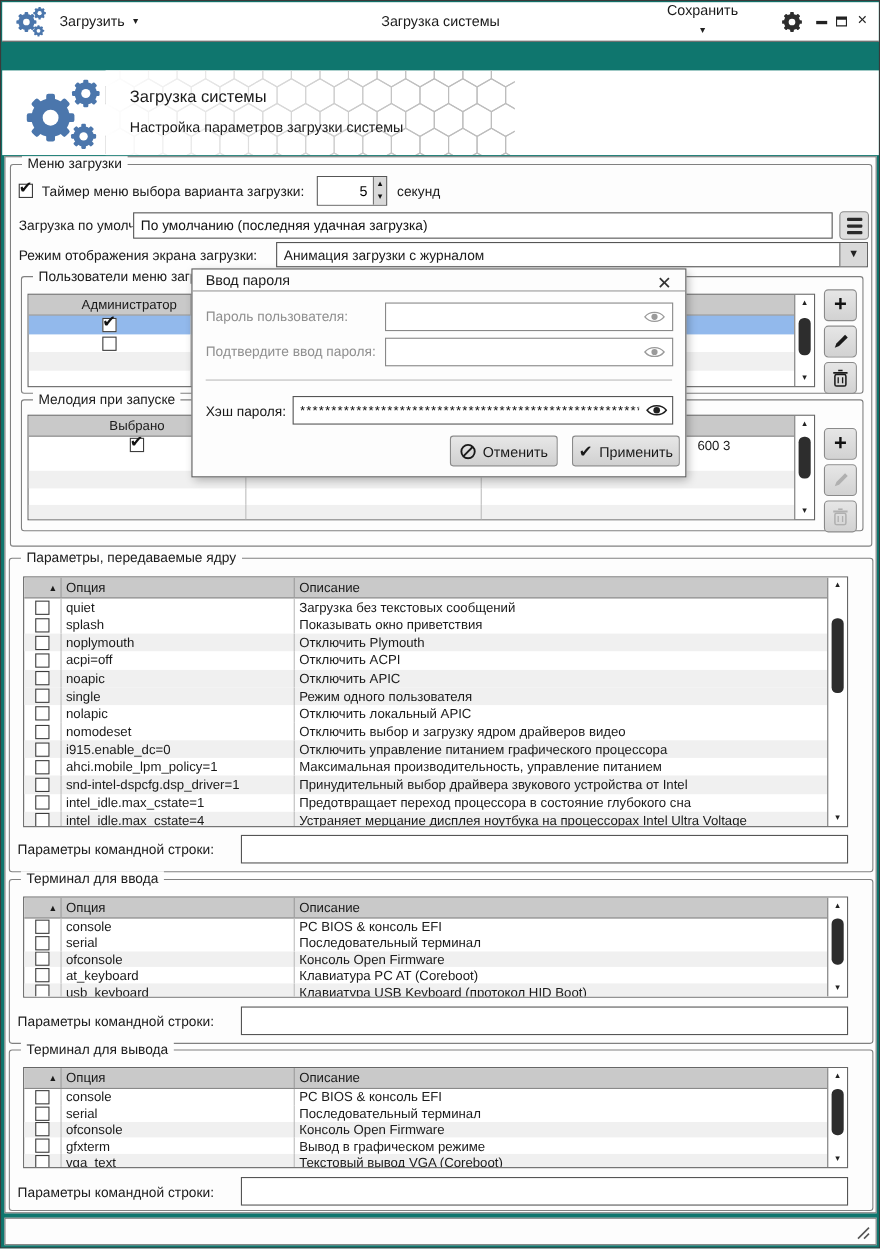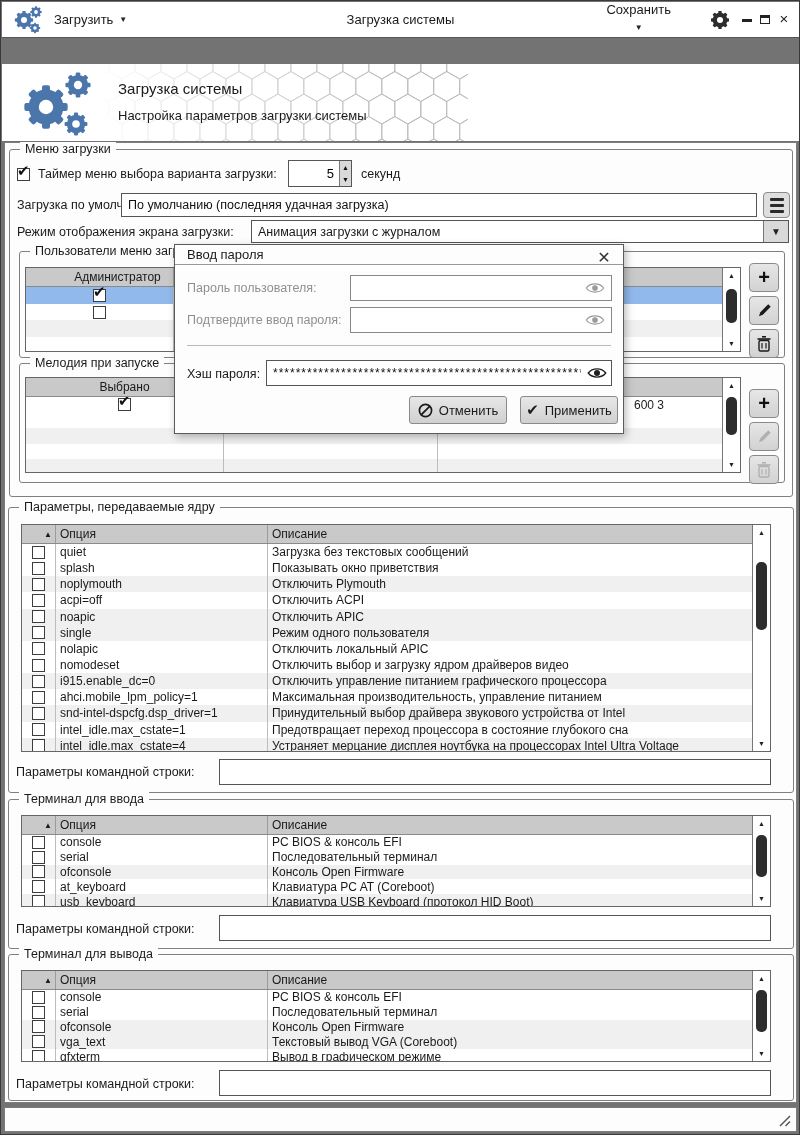--- a/index.html
+++ b/index.html
@@ -1,16 +1,16 @@
 <!DOCTYPE html>
 <html><head>
 <meta charset="utf-8">
 <style>
   html,body{margin:0;padding:0;background:#e8e8e8;}
-  #app{position:relative;width:800px;height:1135px;background:#737373;border:1px solid #3a3a3a;
+  #app{position:relative;width:800px;height:1135px;background:#0f766e;border:1px solid #3a3a3a;
        box-sizing:border-box;font-family:"Liberation Sans",sans-serif;color:#1a1a1a;overflow:hidden;}
   .abs{position:absolute;}
   
   .toolbar{left:1px;top:1px;width:797px;height:35px;background:#ffffff;border-bottom:1px solid #555;}
   .tb-btn{display:flex;align-items:center;gap:6px;font-size:13px;cursor:default;}
   .caret{font-size:8px;color:#222;}
   .win-ctl{display:flex;align-items:center;justify-content:center;width:16px;height:16px;}
   
   .warnbar{left:1px;top:37px;width:797px;height:26px;background:#f1eeae;border-bottom:1px solid #a8a463;
            display:flex;align-items:center;padding-left:12px;box-sizing:border-box;gap:9px;font-size:12.5px;}
@@ -648,33 +648,33 @@
           <div class="td" style="width: 212px;">serial</div>
           <div class="td last" style="flex: 1 1 0%;">Последовательный терминал</div>
         </div>
         <div class="trow alt" style="height: 14.8px;">
           <div class="td center" style="width: 34px;">
             <span class="cb"></span>
           </div>
           <div class="td" style="width: 212px;">ofconsole</div>
           <div class="td last" style="flex: 1 1 0%;">Консоль Open Firmware</div>
         </div>
+        <div class="trow" style="height: 14.8px;">
+          <div class="td center" style="width: 34px;">
+            <span class="cb"></span>
+          </div>
+          <div class="td" style="width: 212px;">gfxterm</div>
+          <div class="td last" style="flex: 1 1 0%;">Вывод в графическом режиме</div>
+        </div>
         <div class="trow alt" style="height: 14.8px;">
           <div class="td center" style="width: 34px;">
             <span class="cb"></span>
           </div>
           <div class="td" style="width: 212px;">vga_text</div>
           <div class="td last" style="flex: 1 1 0%;">Текстовый вывод VGA (Coreboot)</div>
-        </div>
-        <div class="trow" style="height: 14.8px;">
-          <div class="td center" style="width: 34px;">
-            <span class="cb"></span>
-          </div>
-          <div class="td" style="width: 212px;">gfxterm</div>
-          <div class="td last" style="flex: 1 1 0%;">Вывод в графическом режиме</div>
         </div>
       </div>
     <div class="sb">
       <div class="sb-btn">▲</div>
       <div class="sb-track">
           <div class="sb-thumb" style="top:4px;height:42px;"></div>
         </div>
       <div class="sb-btn">▼</div>
     </div>
   </div>

